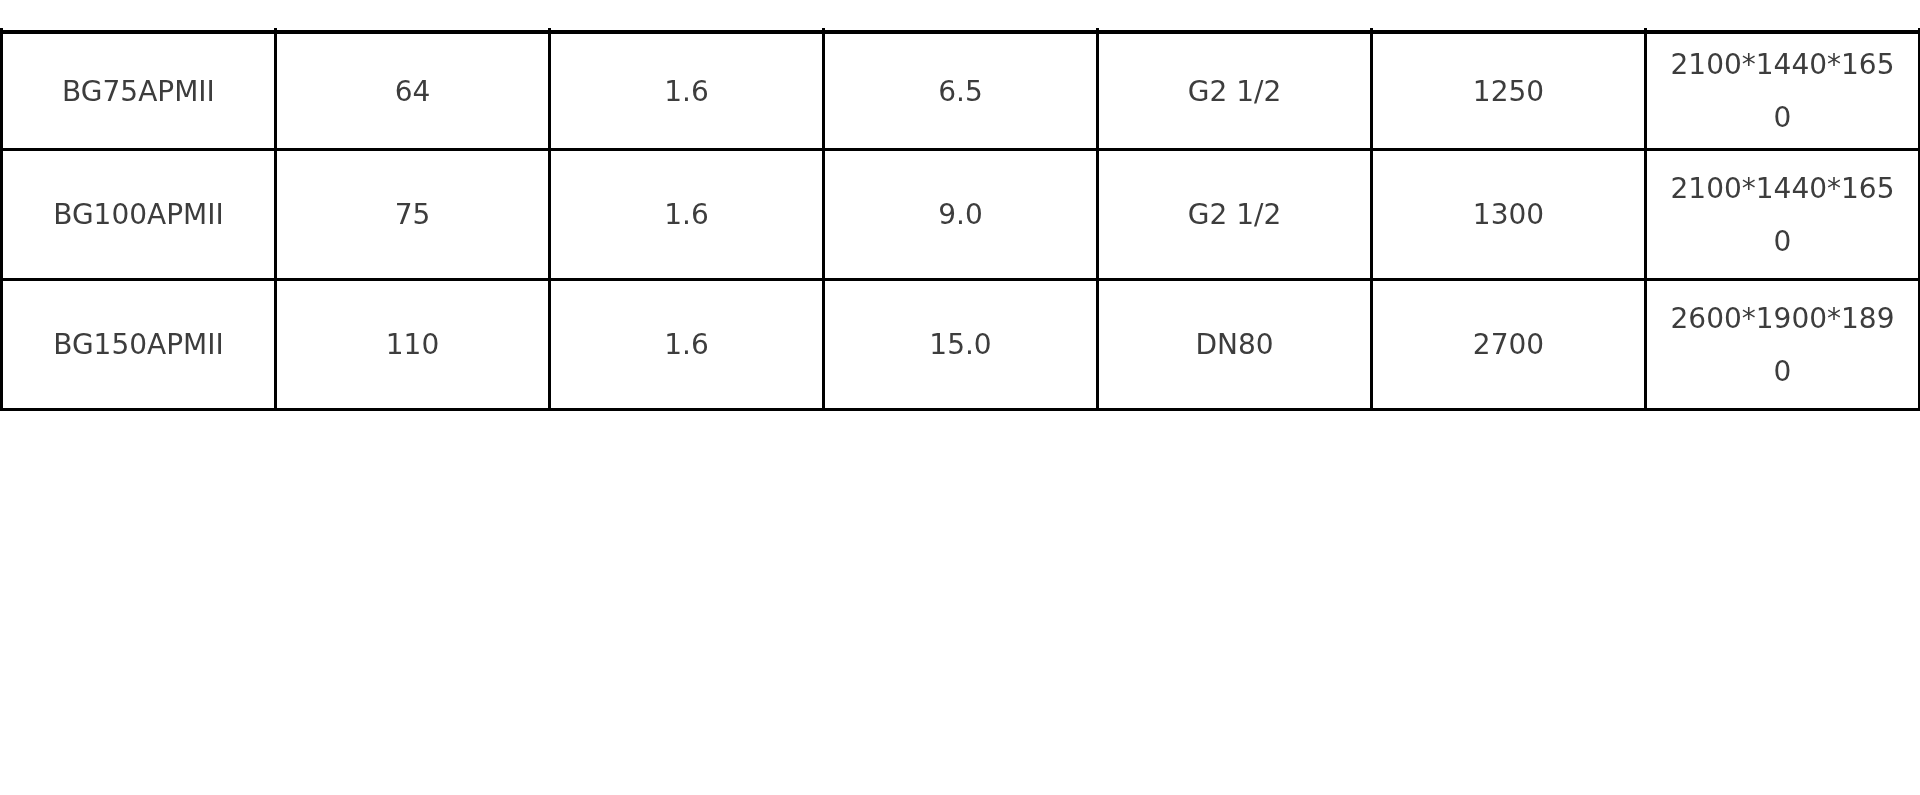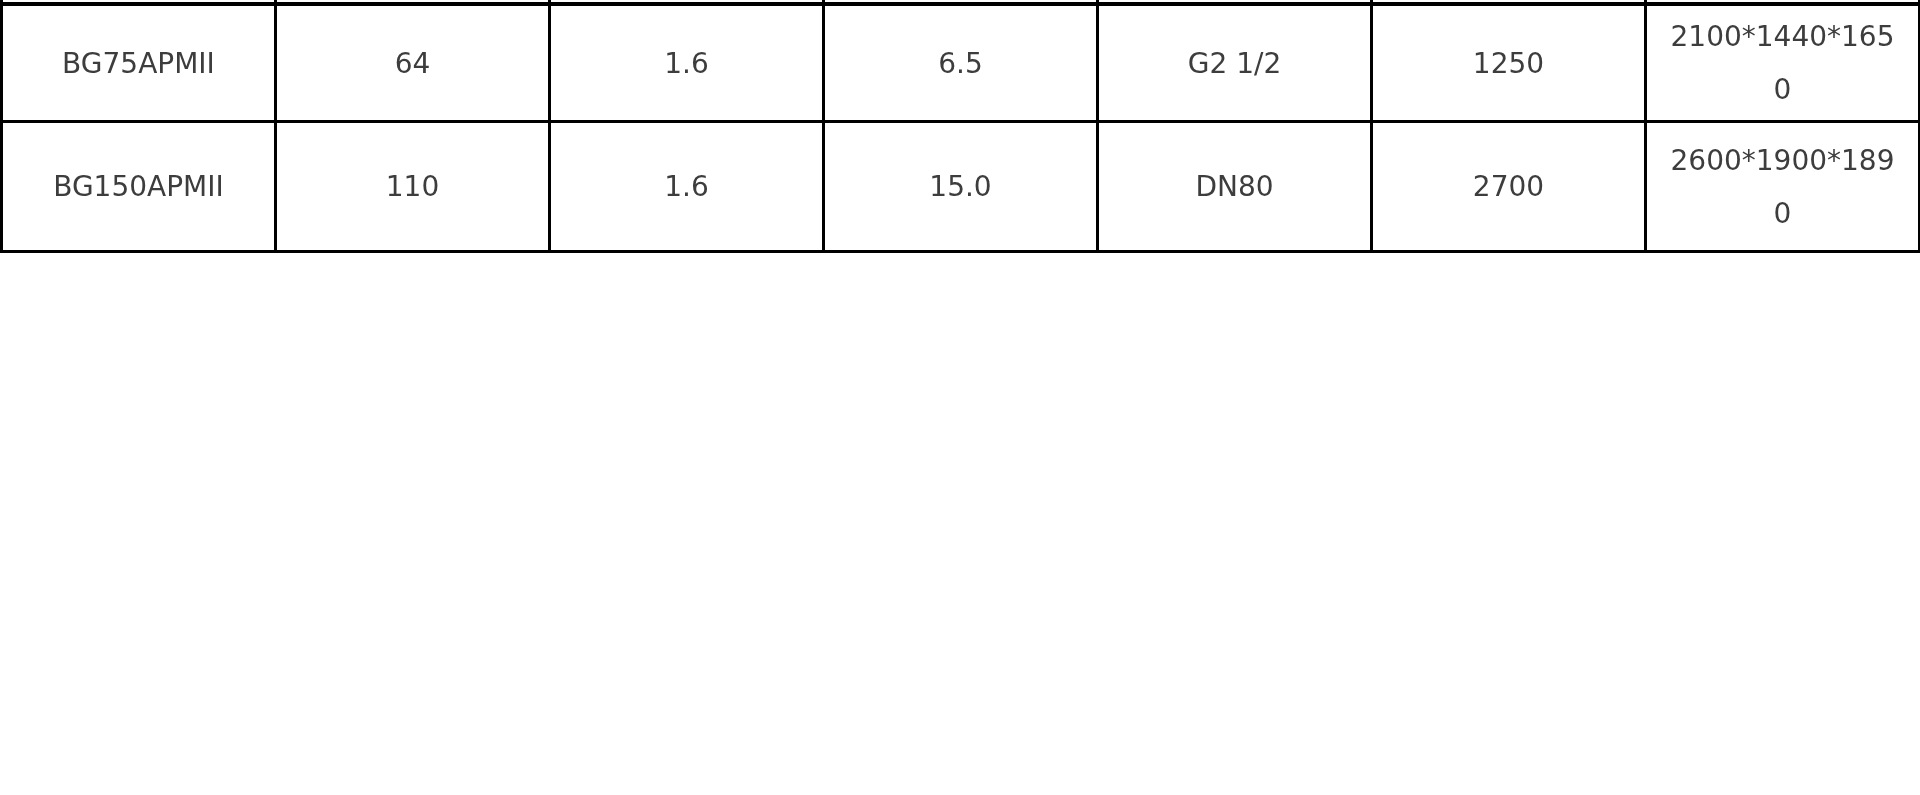--- a/index.html
+++ b/index.html
@@ -14,20 +14,21 @@
     overflow: hidden;
     background: #ffffff;
   }
   table.spec-table {
     border-collapse: collapse;
     table-layout: fixed;
     width: 1918px;
     font-family: "DejaVu Sans", sans-serif;
     font-size: 28px;
     color: #3d3d3d;
+    margin-top: 28px;
   }
   table.spec-table td {
     border: 3px solid #000000;
     text-align: center;
     vertical-align: middle;
     padding: 0 10px;
     line-height: 53px;
     overflow: hidden;
   }
   
@@ -81,20 +82,29 @@
       <tr class="data-row first-row">
         <td>BG75APMII</td>
         <td>64</td>
         <td>1.6</td>
         <td>6.5</td>
         <td>G2 1/2</td>
         <td>1250</td>
         <td><span class="dim">2100*1440*1650</span></td>
       </tr>
 
+      <tr class="data-row">
+        <td>BG100APMII</td>
+        <td>75</td>
+        <td>1.6</td>
+        <td>9.0</td>
+        <td>G2 1/2</td>
+        <td>1300</td>
+        <td><span class="dim">2100*1440*1650</span></td>
+      </tr>
 
 
       <tr class="data-row">
         <td>BG150APMII</td>
         <td>110</td>
         <td>1.6</td>
         <td>15.0</td>
         <td>DN80</td>
         <td>2700</td>
         <td><span class="dim">2600*1900*1890</span></td>

